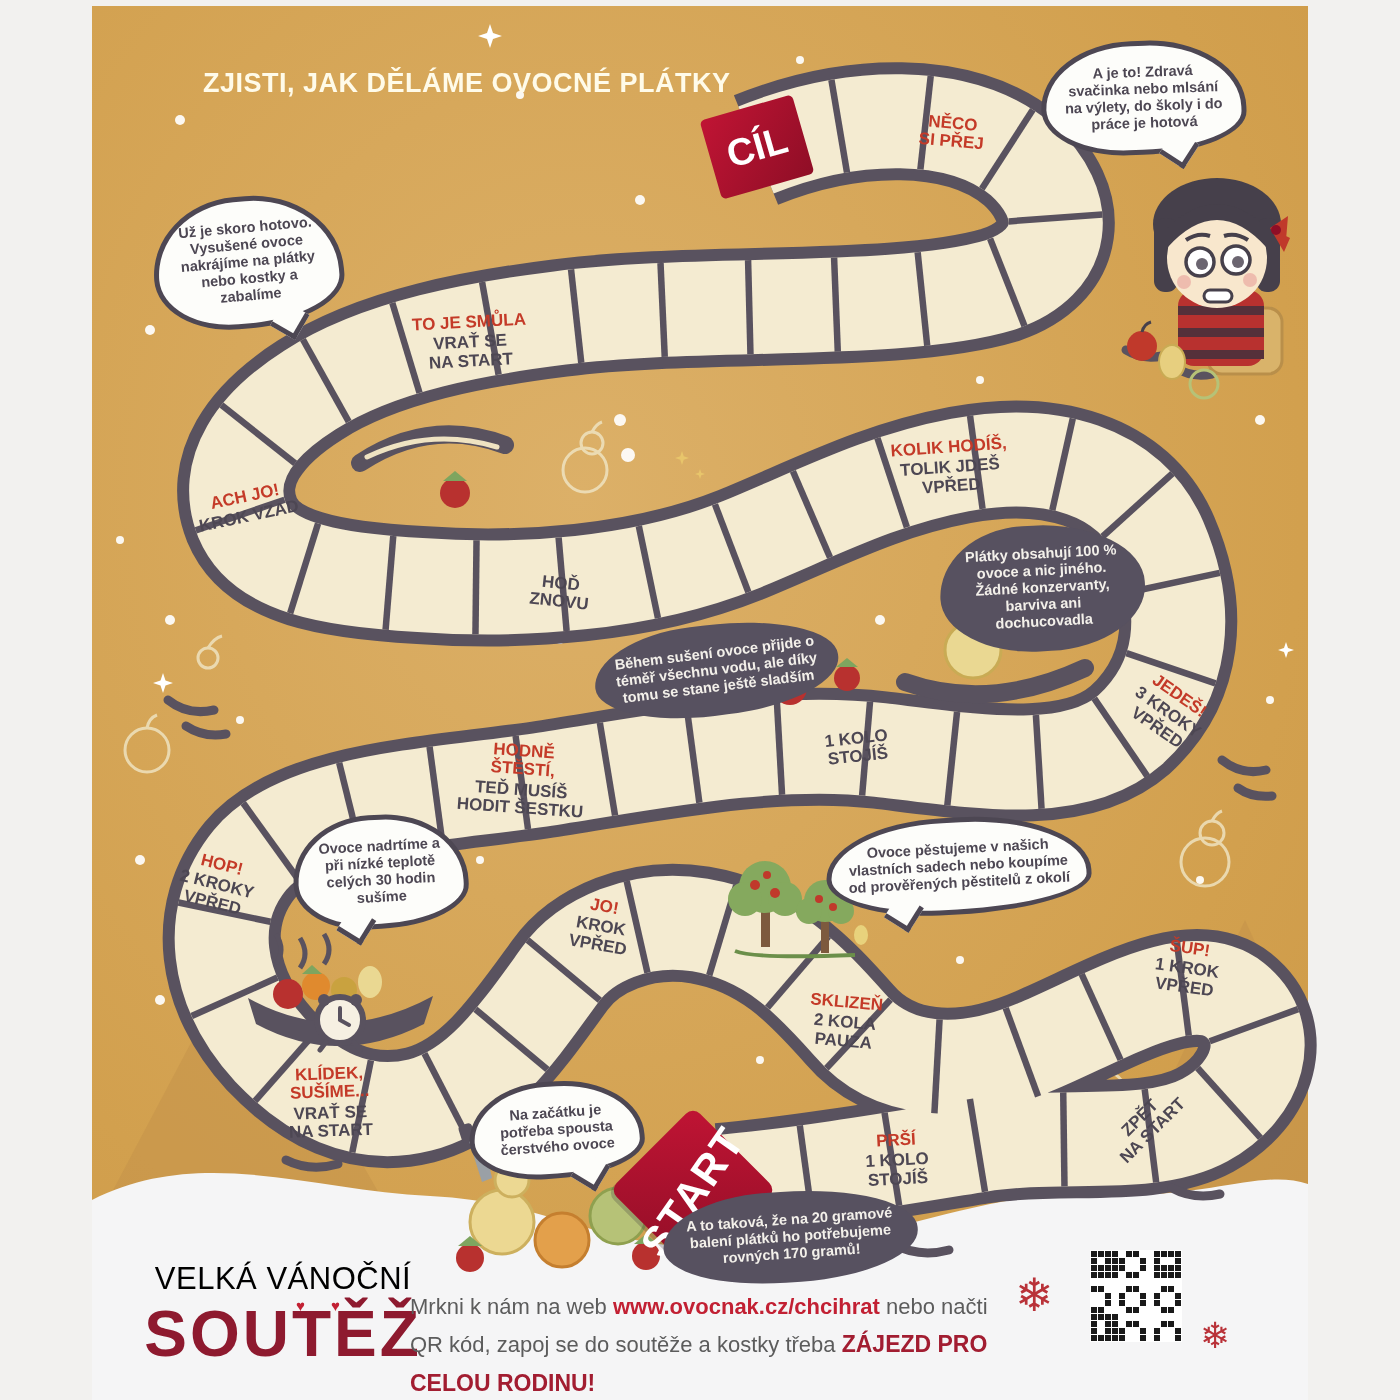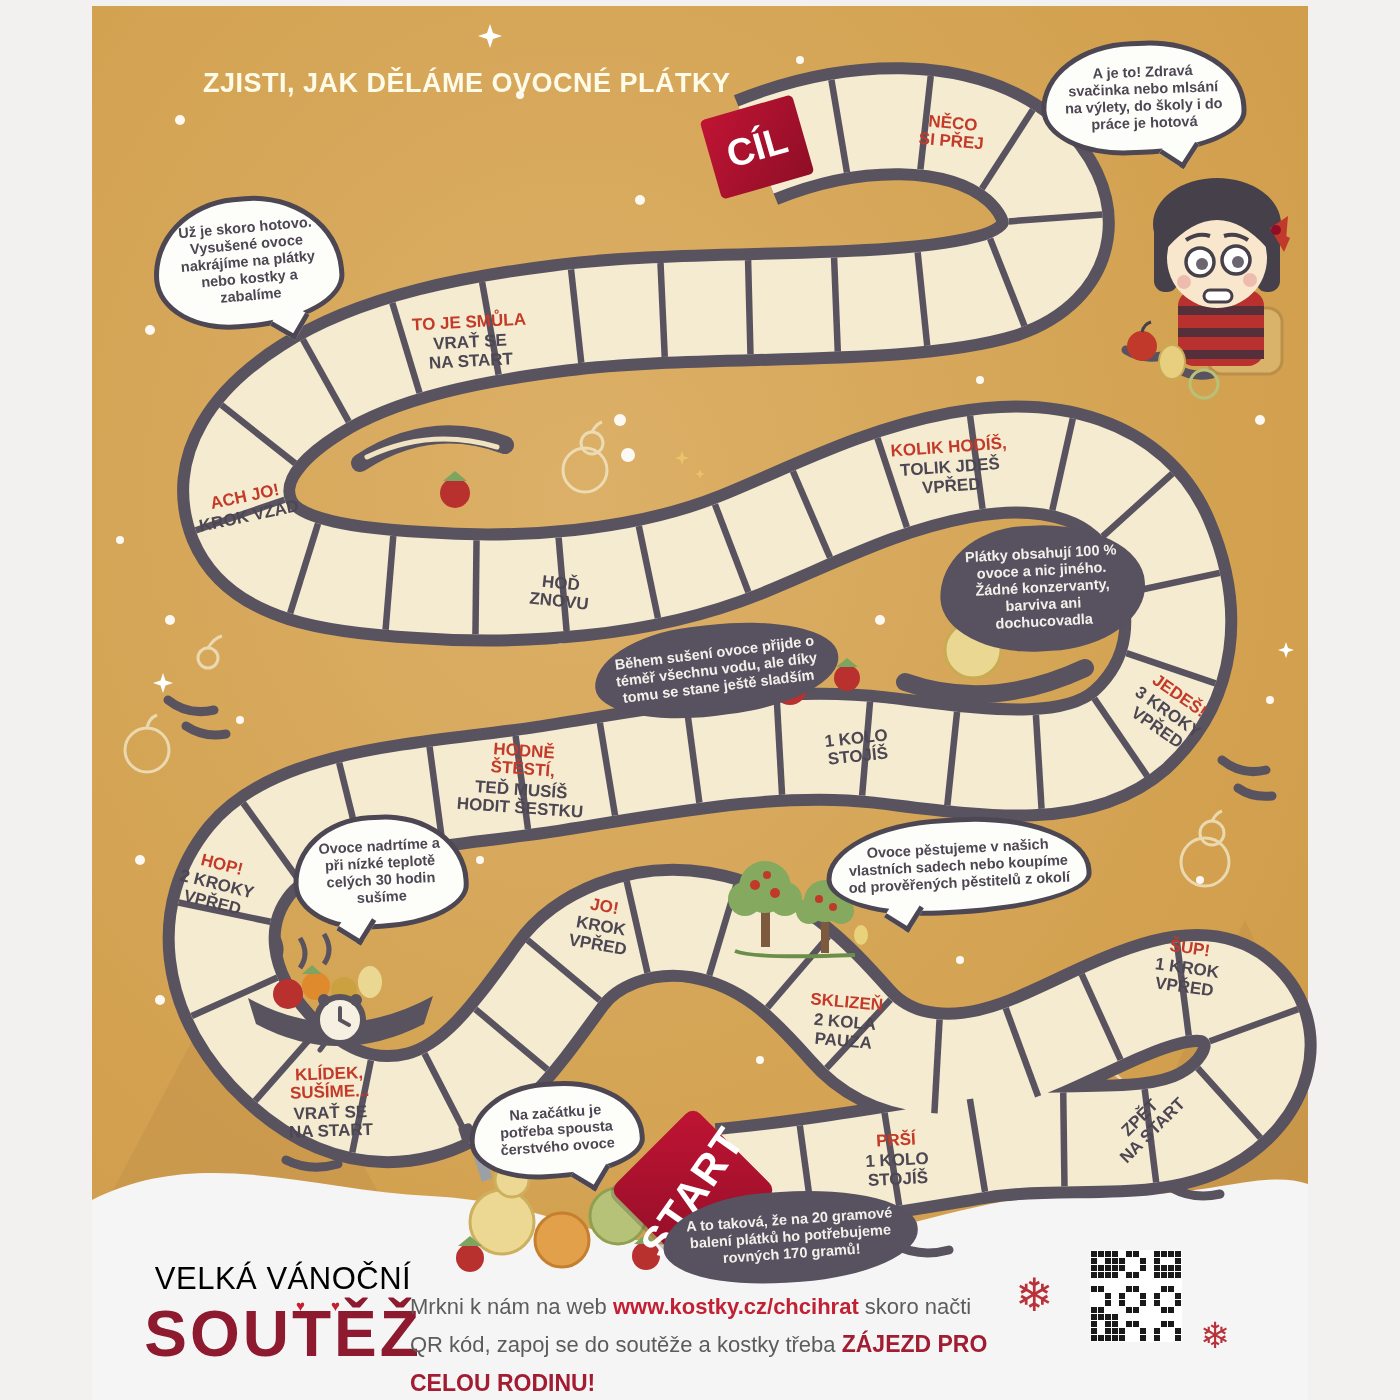--- a/index.html
+++ b/index.html
@@ -361,21 +361,21 @@
         <div class="bubble light" style="left: 468.5px; top: 1130px; width: 175px; transform: translateY(-50%) rotate(-4deg);">Na začátku je potřeba spousta čerstvého ovoce<span class="tail" style="left: 60%;"></span></div>
         <div class="bubble dark" style="left: 939.5px; top: 588px; width: 205px; transform: translateY(-50%) rotate(-3deg);">Plátky obsahují 100 % ovoce a nic jiného. Žádné konzervanty, barviva ani dochucovadla</div>
         <div class="bubble dark" style="left: 593.5px; top: 670px; width: 245px; transform: translateY(-50%) rotate(-7deg);">Během sušení ovoce přijde o téměř všechnu vodu, ale díky tomu se stane ještě sladším</div>
         <div class="bubble dark" style="left: 662.5px; top: 1237px; width: 255px; transform: translateY(-50%) rotate(-4deg);">A to taková, že na 20 gramové balení plátků ho potřebujeme rovných 170 gramů!</div>
       </div>
 
   <div class="footer-velka">VELKÁ VÁNOČNÍ</div>
   <div class="footer-hearts">♥♥</div>
   <div class="footer-soutez">SOUTĚŽ</div>
   <div class="footer-lines">
-    <div><span>Mrkni k nám na web </span><span class="footer-link">www.kostky.cz/chcihrat</span><span> skoro načti</span></div>
+    <div><span>Mrkni k nám na web </span><span class="footer-link">www.ovocnak.cz/chcihrat</span><span> nebo načti</span></div>
     <div><span>QR kód, zapoj se do soutěže a kostky třeba </span><span class="footer-bold">ZÁJEZD PRO CELOU RODINU!</span></div>
   </div>
   <svg class="qr" width="92" height="92" id="qr">
         <rect width="92" height="92" fill="#ffffff"></rect>
         <rect x="1" y="1" width="6" height="6" fill="#1a1a1a"></rect>
         <rect x="8" y="1" width="6" height="6" fill="#1a1a1a"></rect>
         <rect x="15" y="1" width="6" height="6" fill="#1a1a1a"></rect>
         <rect x="22" y="1" width="6" height="6" fill="#1a1a1a"></rect>
         <rect x="36" y="1" width="6" height="6" fill="#1a1a1a"></rect>
         <rect x="43" y="1" width="6" height="6" fill="#1a1a1a"></rect>

